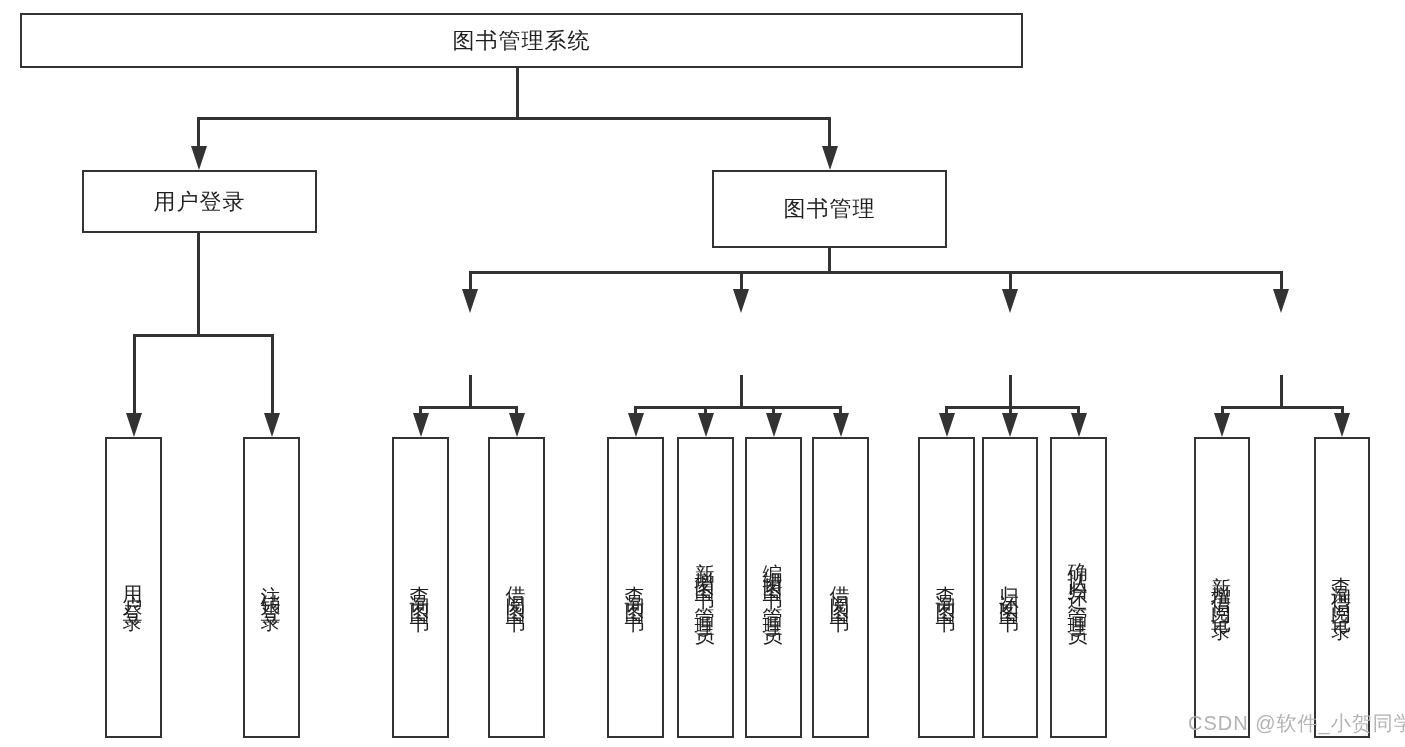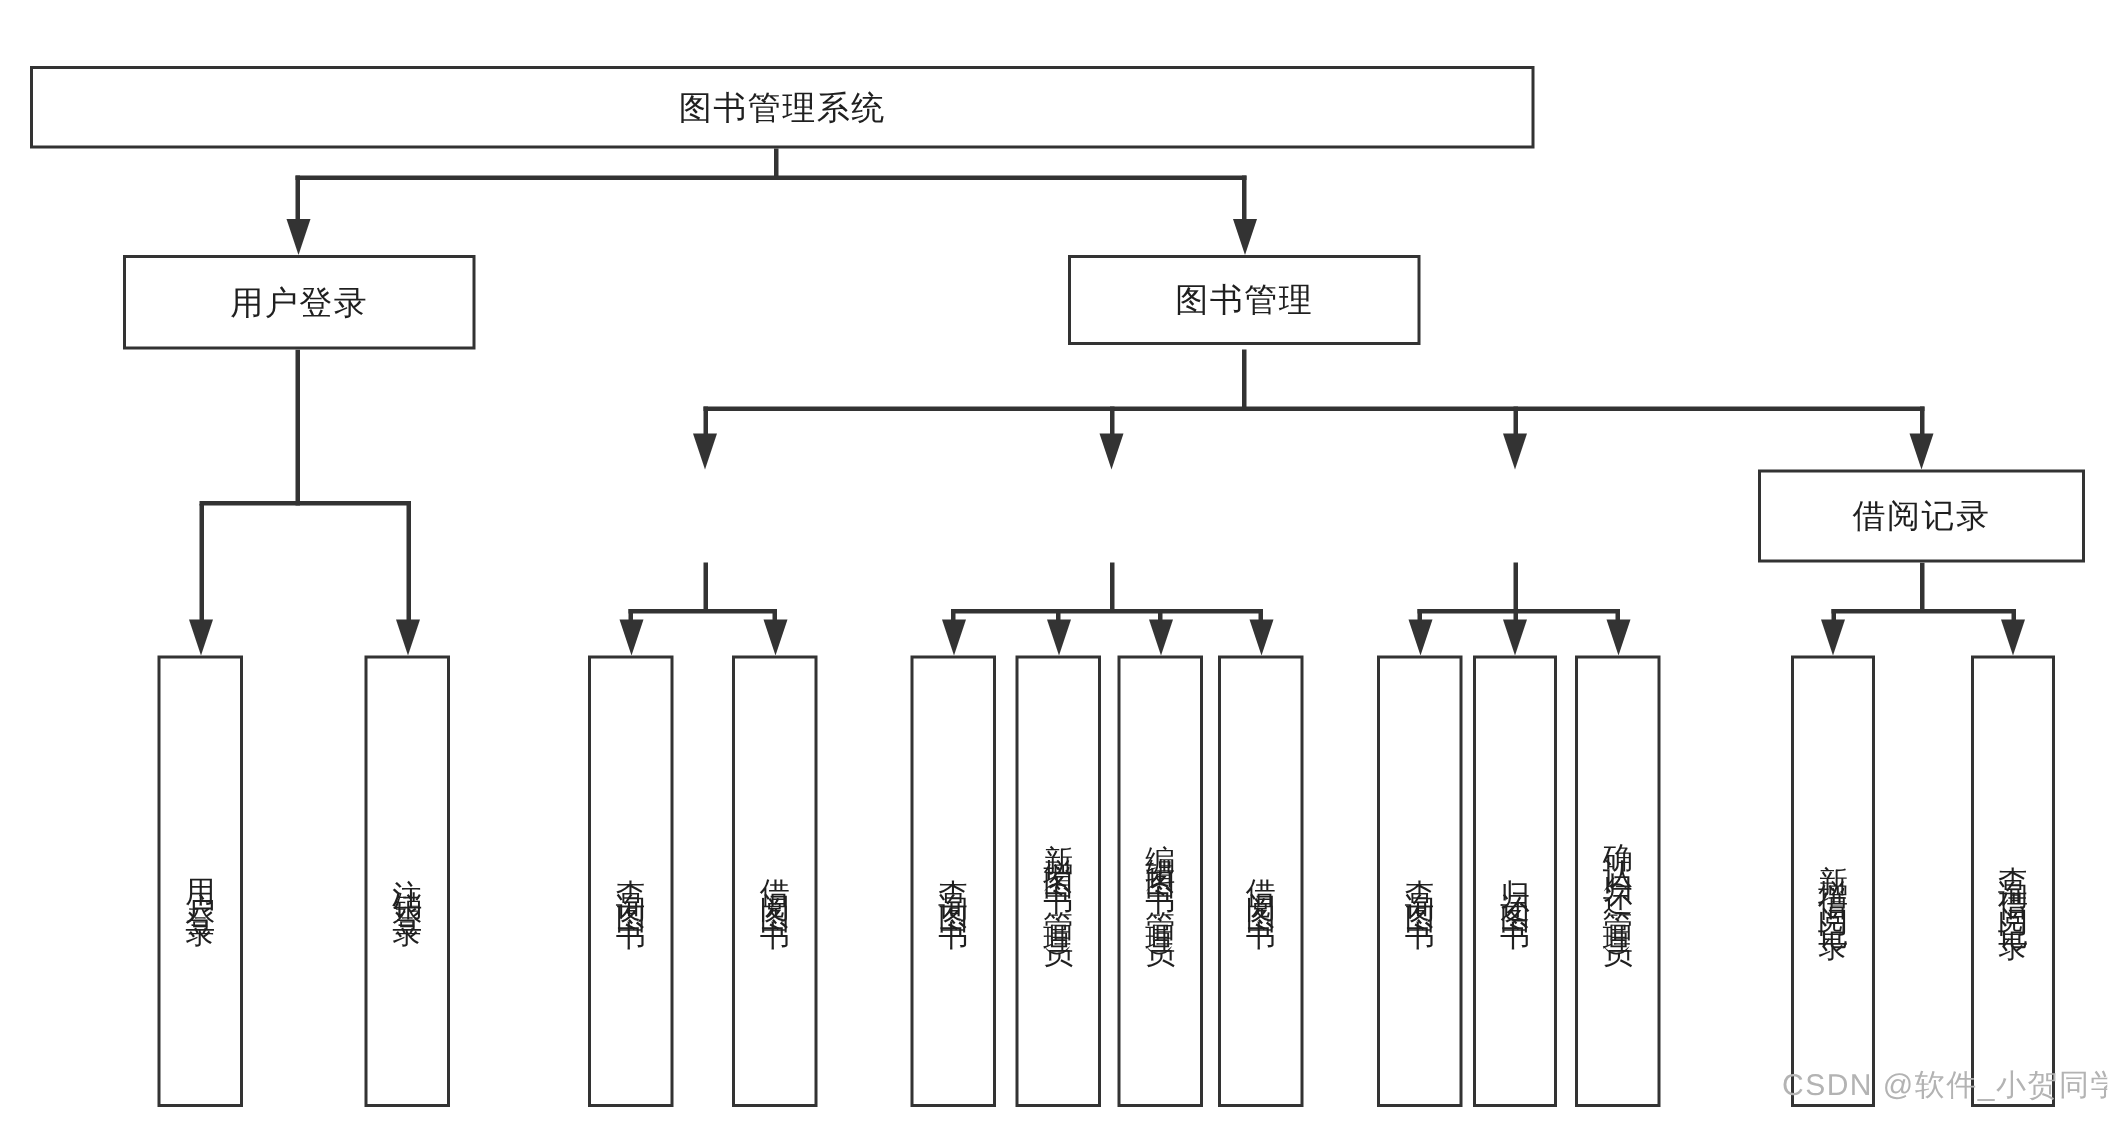--- a/index.html
+++ b/index.html
@@ -124,34 +124,31 @@
   <div class="arrow" style="left:1002px; top:413px;"></div>
   <div class="arrow" style="left:1070.5px; top:413px;"></div>
 
   <div class="vline" style="left:1279.5px; top:375px; height:33px;"></div>
   <div class="hline" style="left:1220.5px; top:406px; width:123px;"></div>
   <div class="vline" style="left:1220.5px; top:406px; height:10px;"></div>
   <div class="vline" style="left:1340.5px; top:406px; height:10px;"></div>
   <div class="arrow" style="left:1214px; top:413px;"></div>
   <div class="arrow" style="left:1334px; top:413px;"></div>
 
-  <div class="node" style="left:20px; top:13px; width:1003px; height:55px;margin-top:31px;">
+  <div class="node" style="left:20px; top:13px; width:1003px; height:55px;">
     <span class="lbl">图书管理系统</span>
   </div>
 
   <div class="node" style="left:82px; top:170px; width:235px; height:63px;">
     <span class="lbl">用户登录</span>
   </div>
-  <div class="node" style="left:712px; top:170px; width:235px; height:60px;">
+  <div class="node" style="left:712px; top:170px; width:235px; height:78px;">
     <span class="lbl">图书管理</span>
   </div>
 
-  <div class="node" style="left:1172px; top:313px; width:218px; height:62px;">
-    <span class="lbl">借阅记录</span>
-  </div>
 
   <div class="node leaf" style="left:105px;">
     <span class="lbl">用户登录</span>
   </div>
   <div class="node leaf" style="left:243px;">
     <span class="lbl">注销登录</span>
   </div>
 
   <div class="node leaf" style="left:392px;">
     <span class="lbl">查询图书</span>

